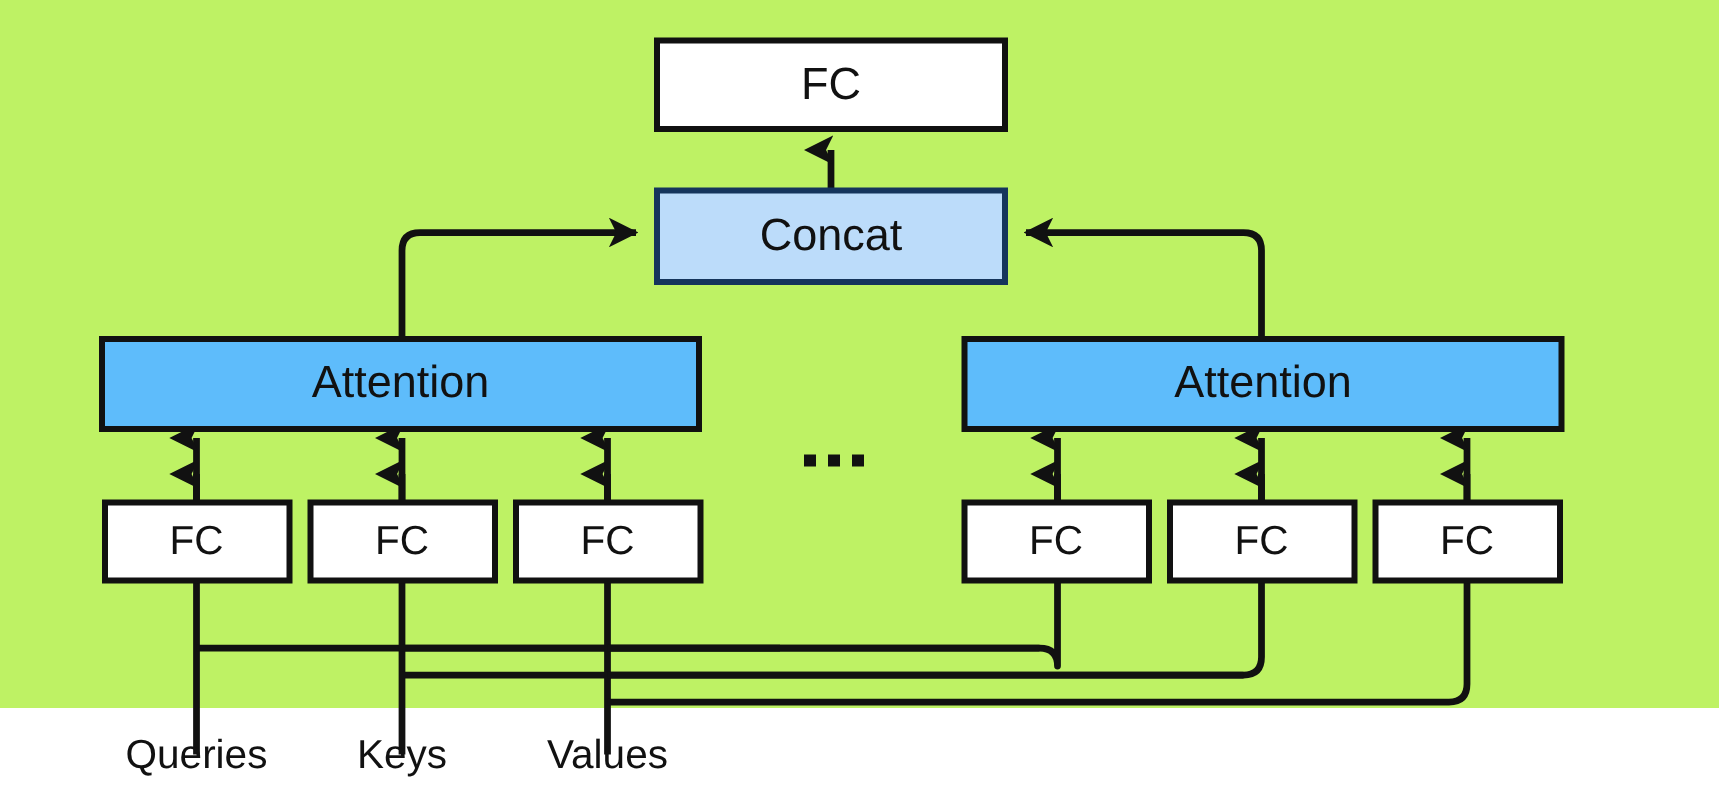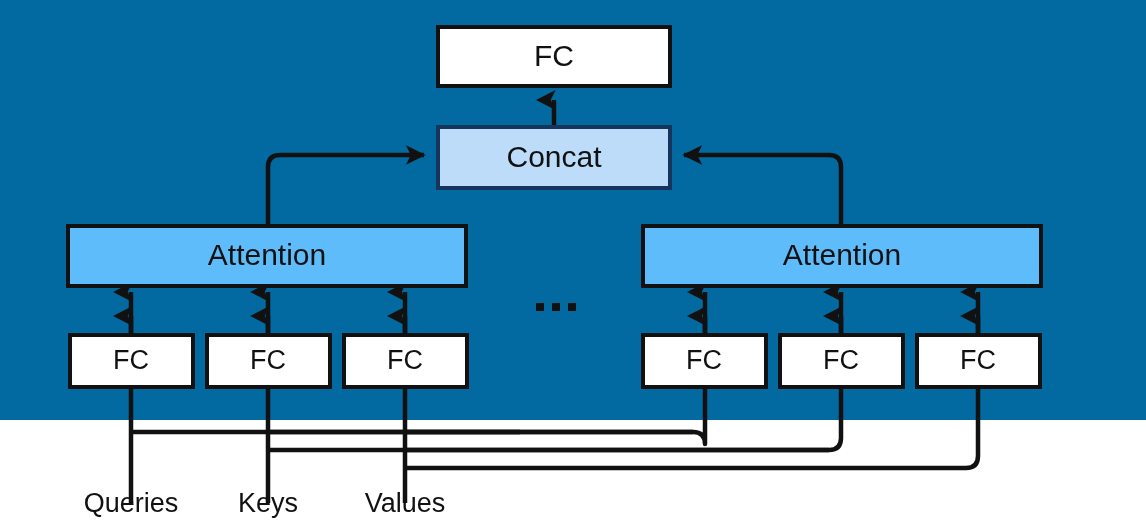--- a/index.html
+++ b/index.html
@@ -9,22 +9,22 @@
   }
   body {
     width: 1146px;
     height: 532px;
     font-family: "Liberation Sans", sans-serif;
     overflow: hidden;
   }
   #diagram-root {
     position: relative;
     width: 1146px;
-    height: 420px;
-    background: #0369a1;
+    height: 472px;
+    background: #bef264;
     text-align: right;
   }
   svg.diagram {
     display: block;
     width: 1146px;
     height: 532px;
   }
   .node-rect {
     stroke-width: 4;
     stroke-linejoin: miter;

